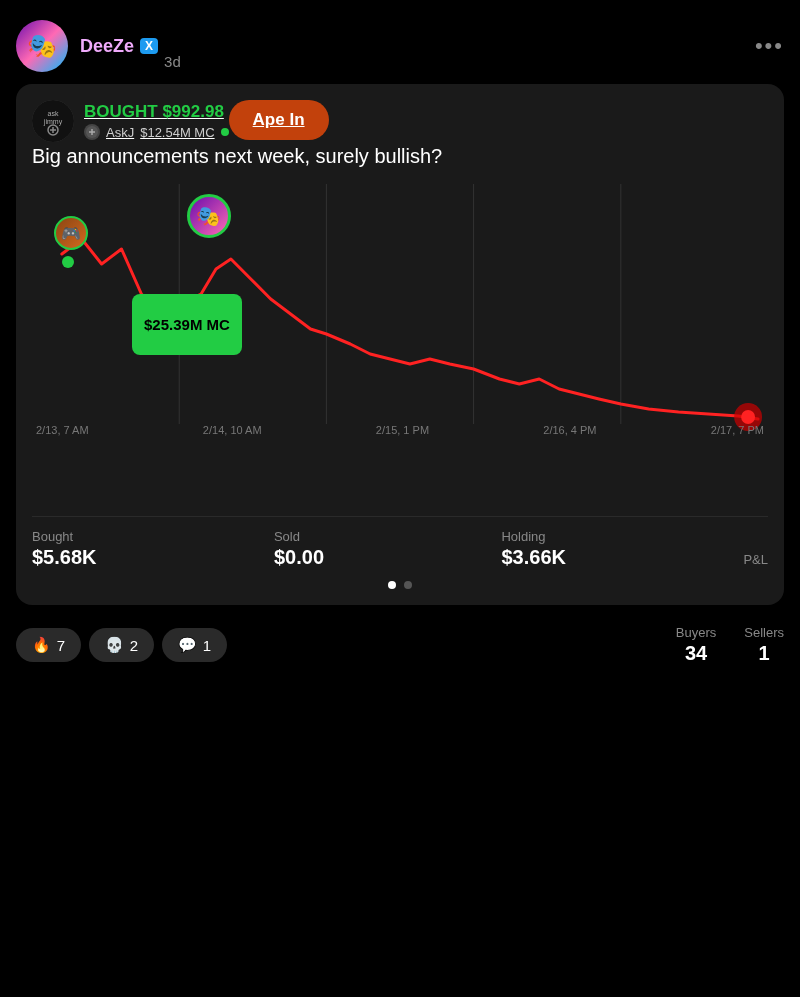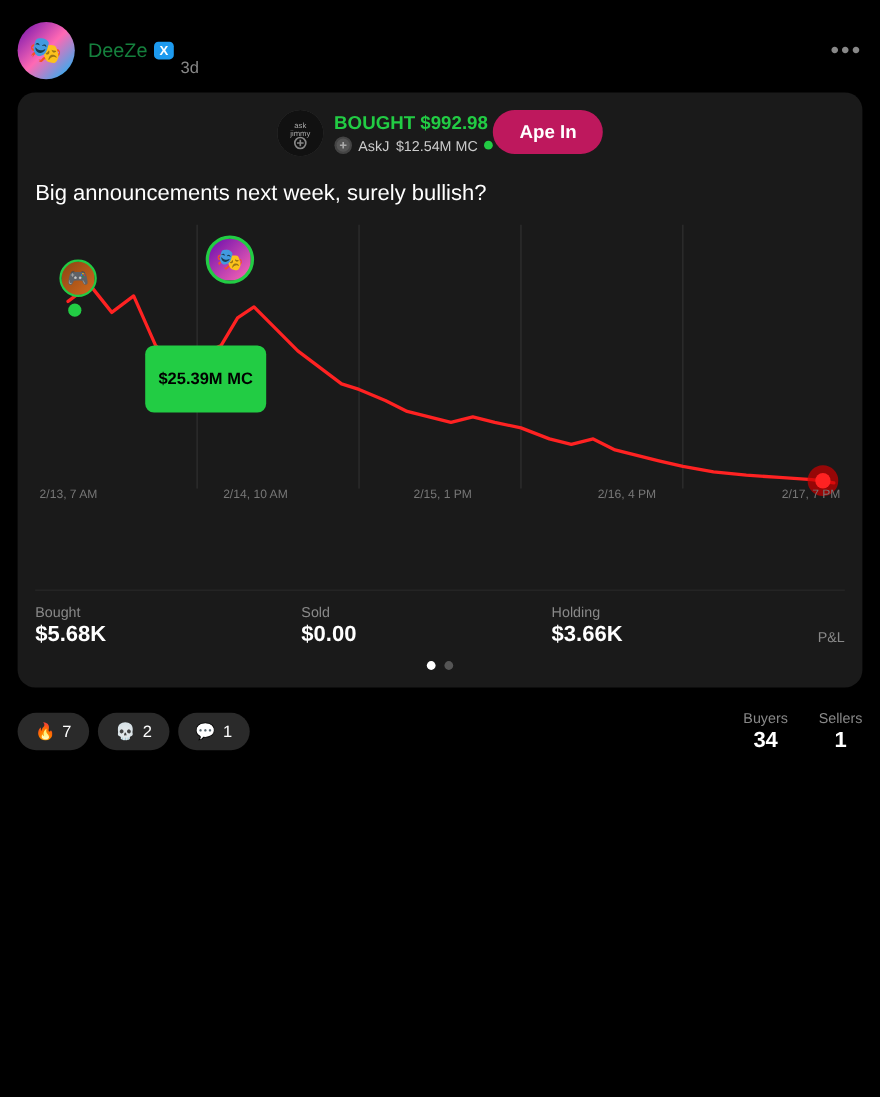--- a/index.html
+++ b/index.html
@@ -38,22 +38,22 @@
       justify-content: center;
       font-size: 24px;
     }
     .user-info {
       display: flex;
       align-items: center;
       gap: 6px;
     }
     .username {
       font-size: 18px;
-      font-weight: 400;
-      color: #15803d;
+      font-weight: 700;
+      color: #f0abfc;
     }
     .x-badge {
       background: #1d9bf0;
       border-radius: 4px;
       padding: 1px 5px;
       font-size: 12px;
       font-weight: 700;
       color: #fff;
     }
     .time-ago {
@@ -73,22 +73,23 @@
       background: #1a1a1a;
       border-radius: 16px;
       padding: 16px;
       margin-bottom: 16px;
     }
 
     
     .card-header {
       display: flex;
       align-items: flex-start;
-      justify-content: center;
-      margin-bottom: 20px;
+      justify-content: flex-start;
+      margin-bottom: 0;
+      text-decoration: underline;
     }
     .card-header-left {
       display: flex;
       align-items: center;
       gap: 10px;
     }
     .token-avatar {
       width: 42px;
       height: 42px;
       border-radius: 50%;
@@ -127,21 +128,21 @@
       justify-content: center;
       font-size: 9px;
     }
     .green-dot {
       width: 8px;
       height: 8px;
       background: #22cc44;
       border-radius: 50%;
     }
     .ape-btn {
-      background: #be185d;
+      background: #c2410c;
       border: none;
       border-radius: 24px;
       padding: 10px 24px;
       color: #fff;
       font-size: 17px;
       font-weight: 600;
       cursor: pointer;
     }
 
     

